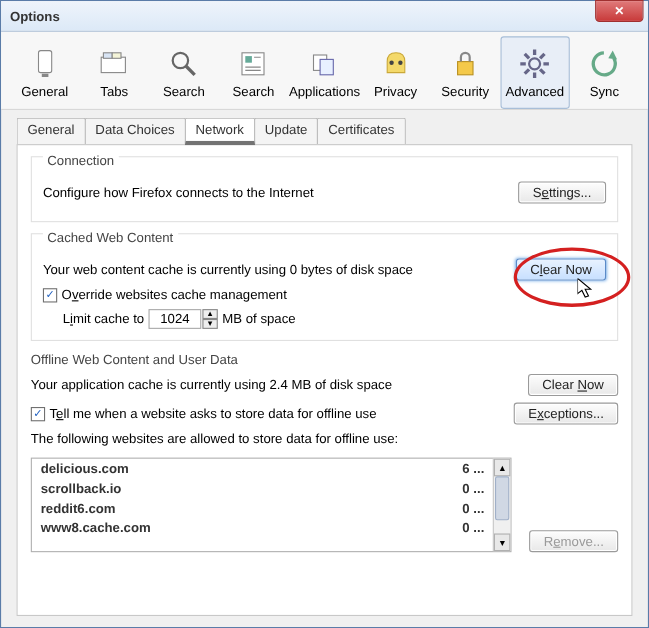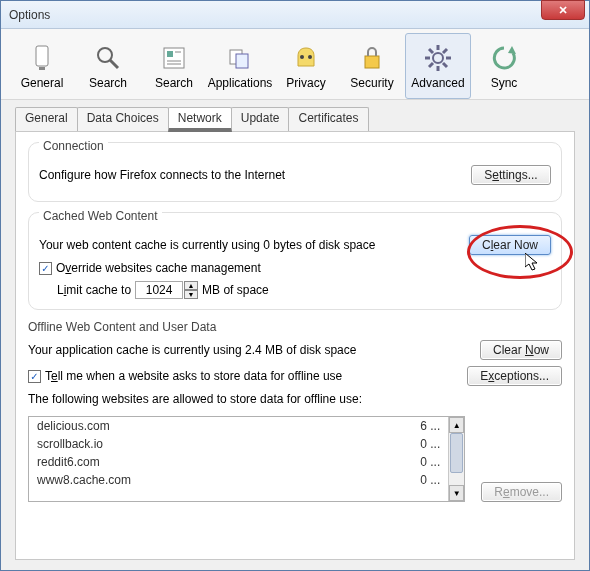--- a/index.html
+++ b/index.html
@@ -1,31 +1,31 @@
 <!DOCTYPE html>
 <html><head>
 <meta charset="utf-8">
 <style>
   * { box-sizing: border-box; font-family: "Segoe UI", Tahoma, sans-serif; font-size: 12px; }
   body { margin: 0; background: #fff; width: 590px; height: 571px; overflow: hidden; }
   .window { width: 590px; height: 571px; background: #f0f0f0; border: 1px solid #5a7ca8; display: flex; flex-direction: column; }
   .titlebar { height: 28px; background: linear-gradient(#eef4fb, #dce9f7); display: flex; align-items: center; padding: 0 4px 0 8px; border-bottom: 1px solid #b8c8db; position: relative; }
-  .titlebar-text { color: #333; }
+  .titlebar-text { color: #333; font-weight: bold; }
   .close-btn { position:absolute; top:-1px; right:4px; width: 44px; height: 20px; background: linear-gradient(#e07a7a, #c83a3a); border: 1px solid #a03030; border-radius: 0 0 4px 4px; color: #fff; display: flex; align-items: center; justify-content: center; font-size: 13px; font-weight:bold; }
   .close-btn::before { content:"✕"; font-size:11px;}
   .toolbar { display: flex; padding: 4px 8px 0 8px; background: #f7f7f7; border-bottom:1px solid #d8d8d8;}
   .tool { width: 66px; height: 66px; display: flex; flex-direction: column; align-items: center; justify-content: center; gap: 2px; border:1px solid transparent; border-radius:3px;}
   .tool.selected { background: #e8eef7; border:1px solid #a8bed8; }
   .tool-icon { width: 32px; height: 32px; display:flex; align-items:center; justify-content:center;}
   .subtabs { display: flex; padding: 6px 14px 0 14px; position:relative; }
   .subtab { padding: 3px 9px; border: 1px solid #b8b8b8; border-bottom: none; background: #f4f4f4; margin-right: -1px; position:relative; top:1px; color:#333; border-radius:2px 2px 0 0;}
   .subtab.active { background: #fff; z-index:2; border-bottom:4px solid #737373;}
   .panel { margin: 0 14px 10px 14px; border: 1px solid #c8c8c8; background: #fff; flex: 1; padding: 10px 12px; overflow:auto;}
   .group-title { color: #444; margin: 4px 0 6px 0; }
-  .group-box { border:1px solid #e0e0e0; border-radius:10px; padding:8px 10px 10px 10px; margin-bottom:10px; position:relative;}
+  .group-box { border:1px solid #e0e0e0; border-radius:0; padding:8px 10px 10px 10px; margin-bottom:10px; position:relative;}
   .group-box .group-title { position:relative; top:-16px; background:#fff; display:inline-block; padding:0 4px; margin-bottom:-8px;}
   .group-inner { margin-top:-10px;}
   .row { display: flex; align-items: center; justify-content: space-between; margin: 6px 0; gap:8px;}
   .left-row { display:flex; align-items:center; gap:4px;}
   .btn { padding: 2px 12px; min-width:80px; background: linear-gradient(#fdfdfd,#e8e8e8); border: 1px solid #9a9a9a; border-radius: 3px; color:#222; text-align:center; box-shadow: 0 0 0 1px #fff inset;}
   .btn.highlight { background: linear-gradient(#e8f2ff,#c8e0ff); border-color:#5a8ac8; box-shadow:0 0 3px #7ab0e8;}
   .btn.disabled { color:#9a9a9a; }
   .checkbox { width:13px; height:13px; border:1px solid #707070; background:#fff; display:inline-flex; align-items:center; justify-content:center; font-size:10px; color:#2060c0;}
   .checkbox.checked::before{content:"✓";}
   .spin { display:inline-flex; align-items:center;}
@@ -61,20 +61,30 @@
           <svg class="ico32" viewBox="0 0 32 32">
             <rect x="10" y="4" width="12" height="20" rx="2" fill="#fff" stroke="#888"></rect>
             <rect x="13" y="25" width="6" height="3" fill="#888"></rect>
           </svg>
         </span>
       <span>General</span>
     </div>
     <div class="tool">
       <span class="tool-icon">
           <svg class="ico32" viewBox="0 0 32 32">
+            <rect x="4" y="10" width="22" height="14" fill="#fff" stroke="#888"></rect>
+            <rect x="6" y="6" width="8" height="5" fill="#d8e4f4" stroke="#888"></rect>
+            <rect x="14" y="6" width="8" height="5" fill="#f4f4d8" stroke="#888"></rect>
+          </svg>
+        </span>
+      <span>Tabs</span>
+    </div>
+    <div class="tool">
+      <span class="tool-icon">
+          <svg class="ico32" viewBox="0 0 32 32">
             <circle cx="13" cy="13" r="7" fill="none" stroke="#666" stroke-width="2"></circle>
             <line x1="18" y1="18" x2="26" y2="26" stroke="#666" stroke-width="3"></line>
           </svg>
         </span>
       <span>Search</span>
     </div>
     <div class="tool">
       <span class="tool-icon">
           <svg class="ico32" viewBox="0 0 32 32">
             <rect x="6" y="6" width="20" height="20" fill="#fff" stroke="#888"></rect>
@@ -202,21 +212,21 @@
       </div>
       <div class="row">
         <div class="left-row">
           <span class="checkbox checked"></span>
           <span><span>T</span><span class="u">e</span><span>ll me when a website asks to store data for offline use</span></span>
         </div>
         <div class="btn"><span>E<span class="u">x</span>ceptions...</span></div>
       </div>
       <div style="margin-top:4px;">The following websites are allowed to store data for offline use:</div>
       <div class="row" style="align-items:flex-end;">
-        <div class="listbox" style="flex:1;">
+        <div class="listbox" style="flex:1;font-weight:bold;">
           <div class="list-content">
             <div class="list-row">
                 <span>delicious.com</span>
                 <span>6 ...</span>
               </div>
             <div class="list-row">
                 <span>scrollback.io</span>
                 <span>0 ...</span>
               </div>
             <div class="list-row">

